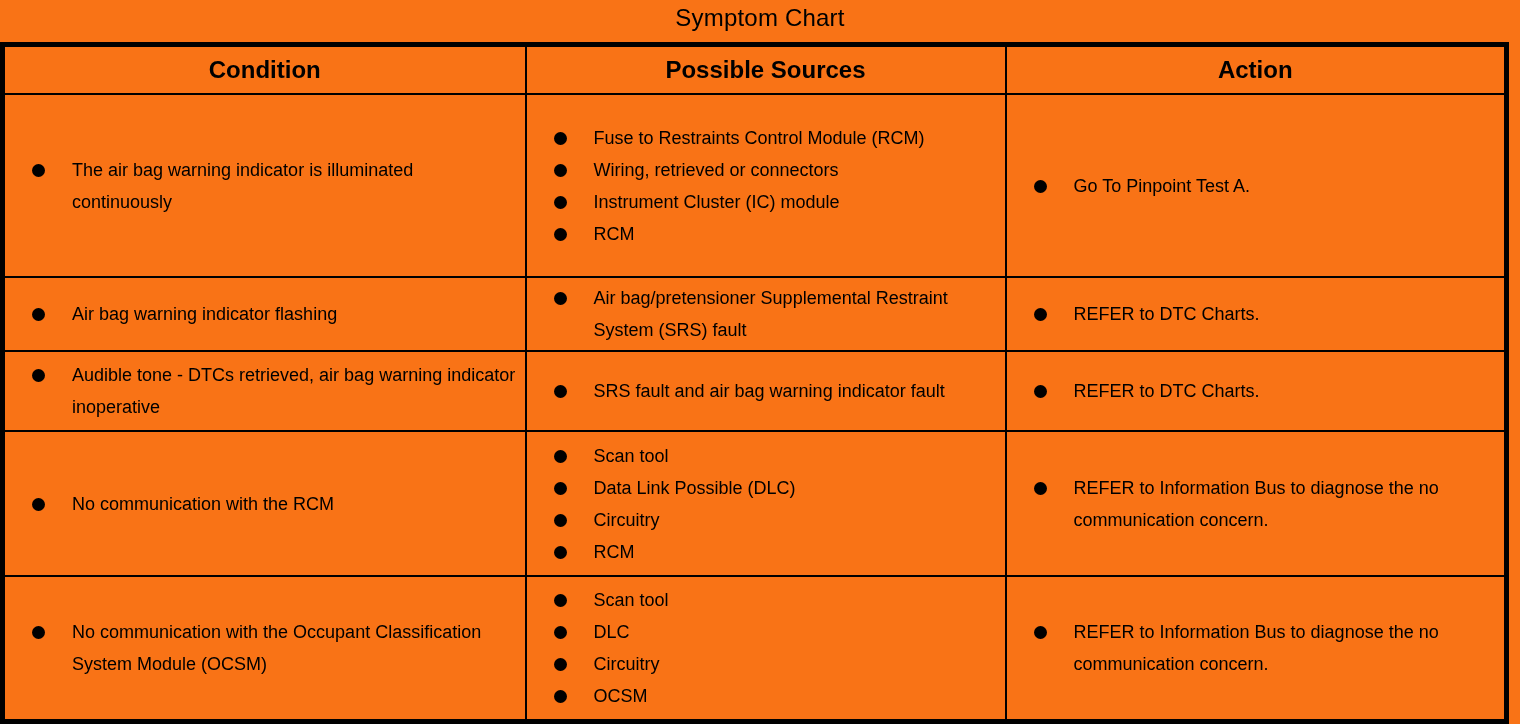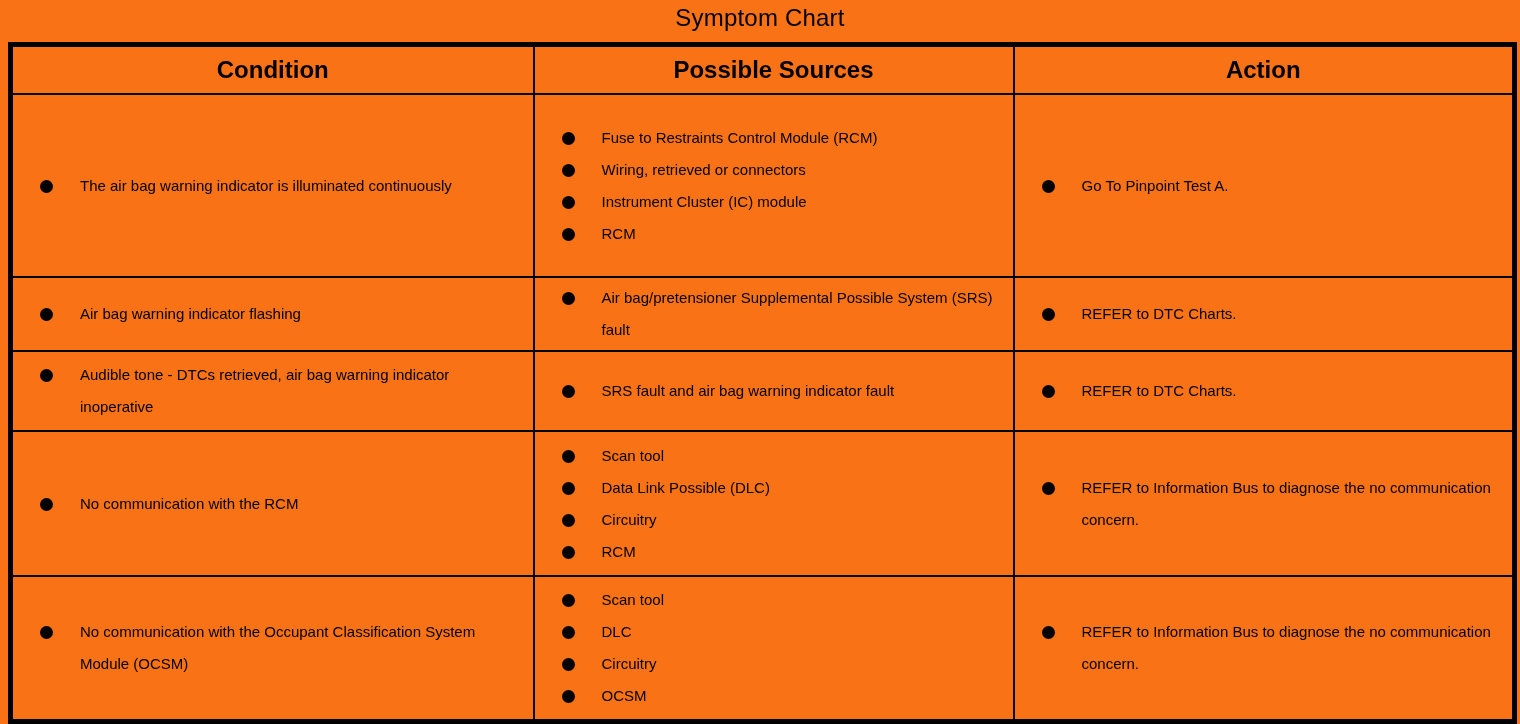--- a/index.html
+++ b/index.html
@@ -20,21 +20,20 @@
     height: 42px;
     line-height: 36px;
     text-align: center;
     font-size: 24px;
     letter-spacing: 0.2px;
   }
   table.symptom {
     border-collapse: collapse;
     table-layout: fixed;
     width: 1504px;
-    margin-left: 8px;
     border: 5px solid #000000;
   }
   table.symptom th,
   table.symptom td {
     border: 2px solid #000000;
     vertical-align: middle;
     padding: 0;
   }
   th.hdr {
     font-size: 24px;
@@ -62,21 +61,21 @@
   .bullet {
     flex: 0 0 13px;
     width: 13px;
     height: 13px;
     border-radius: 50%;
     background: #000000;
     margin-top: 10px;
   }
   .txt {
     margin-left: 27px;
-    font-size: 15px;
+    font-size: 18px;
     line-height: 32px;
   }
   td.cond .txt   { width: 445px; }
   td.src  .txt   { width: 401px; }
   td.act  .txt   { width: 414px; }
 </style>
 </head>
 <body>
 
 <div class="page">
@@ -142,21 +141,21 @@
           <li>
             <span class="bullet"></span>
             <span class="txt">Air bag warning indicator flashing</span>
           </li>
         </ul>
       </td>
       <td class="src">
         <ul class="blist">
           <li>
             <span class="bullet"></span>
-            <span class="txt">Air bag/pretensioner Supplemental Possible System (SRS) fault</span>
+            <span class="txt">Air bag/pretensioner Supplemental Restraint System (SRS) fault</span>
           </li>
         </ul>
       </td>
       <td class="act">
         <ul class="blist">
           <li>
             <span class="bullet"></span>
             <span class="txt">REFER to DTC Charts.</span>
           </li>
         </ul>

